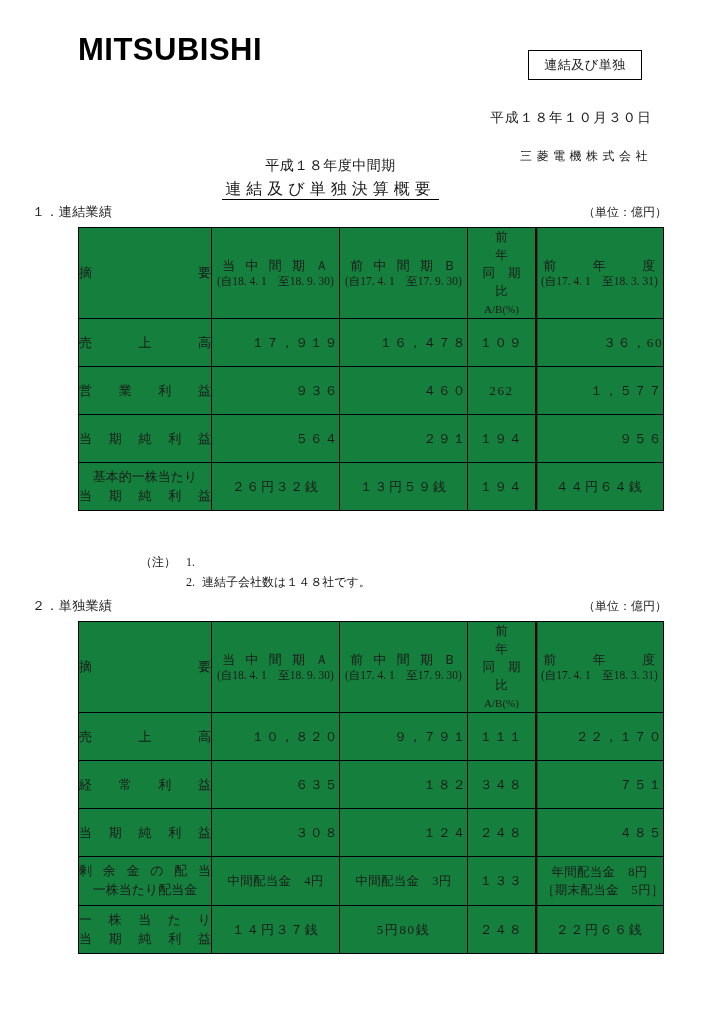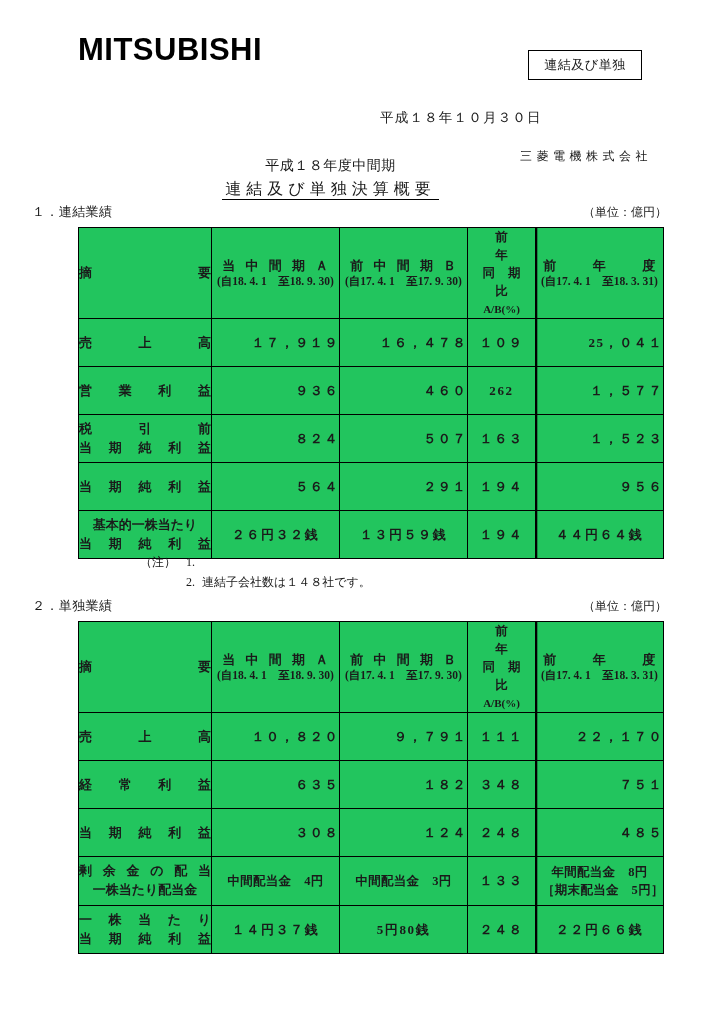--- a/index.html
+++ b/index.html
@@ -61,21 +61,21 @@
     justify-content: center;
     font-size: 13px;
     letter-spacing: 0.5px;
   }
 
   .date-line {
     position: absolute;
     left: 380px;
     top: 109px;
     width: 272px;
-    text-align: left;
+    text-align: right;
     font-size: 13.5px;
     letter-spacing: 1.2px;
     font-family: Liberation Serif, serif;
   }
   .company-line {
     position: absolute;
     left: 380px;
     top: 148px;
     width: 272px;
     text-align: right;
@@ -139,24 +139,24 @@
   table.fin {
     border-collapse: collapse;
     table-layout: fixed;
     margin-left: 78px;
     width: 585px;
     background: #fff;
   }
   table.fin td, table.fin th {
     border: 1.3px solid #000;
     padding: 0;
-    font-weight: bold;
+    font-weight: normal;
     font-size: 13px;
     vertical-align: middle;
-    background: #22c55e;
+    background: #15803d;
   }
   
   col.c0 { width: 133px; }
   col.c1 { width: 128px; }
   col.c2 { width: 128px; }
   col.c3 { width: 68px; }
   col.c4 { width: 128px; }
 
   
   tr.hdr td {
@@ -319,43 +319,33 @@
           </td>
         </tr>
 
         <tr class="body">
           <td class="lbl single">
             <span class="lbl-line">売　上　高</span>
           </td>
           <td class="num">１７，９１９</td>
           <td class="num">１６，４７８</td>
           <td class="num pct">１０９</td>
-          <td class="num dblleft">25，０４１</td>
+          <td class="num dblleft">３６，60</td>
         </tr>
 
         <tr class="body thin-top">
           <td class="lbl single">
             <span class="lbl-line">営　業　利　益</span>
           </td>
           <td class="num">９３６</td>
           <td class="num">４６０</td>
           <td class="num pct">262</td>
           <td class="num dblleft">１，５７７</td>
         </tr>
 
-        <tr class="body">
-          <td class="lbl">
-            <span class="lbl-line">税　引　前</span>
-            <span class="lbl-line">当 期 純 利 益</span>
-          </td>
-          <td class="num">８２４</td>
-          <td class="num">５０７</td>
-          <td class="num pct">１６３</td>
-          <td class="num dblleft">１，５２３</td>
-        </tr>
 
         <tr class="body thin-top">
           <td class="lbl single">
             <span class="lbl-line">当 期 純 利 益</span>
           </td>
           <td class="num">５６４</td>
           <td class="num">２９１</td>
           <td class="num pct">１９４</td>
           <td class="num dblleft">９５６</td>
         </tr>

